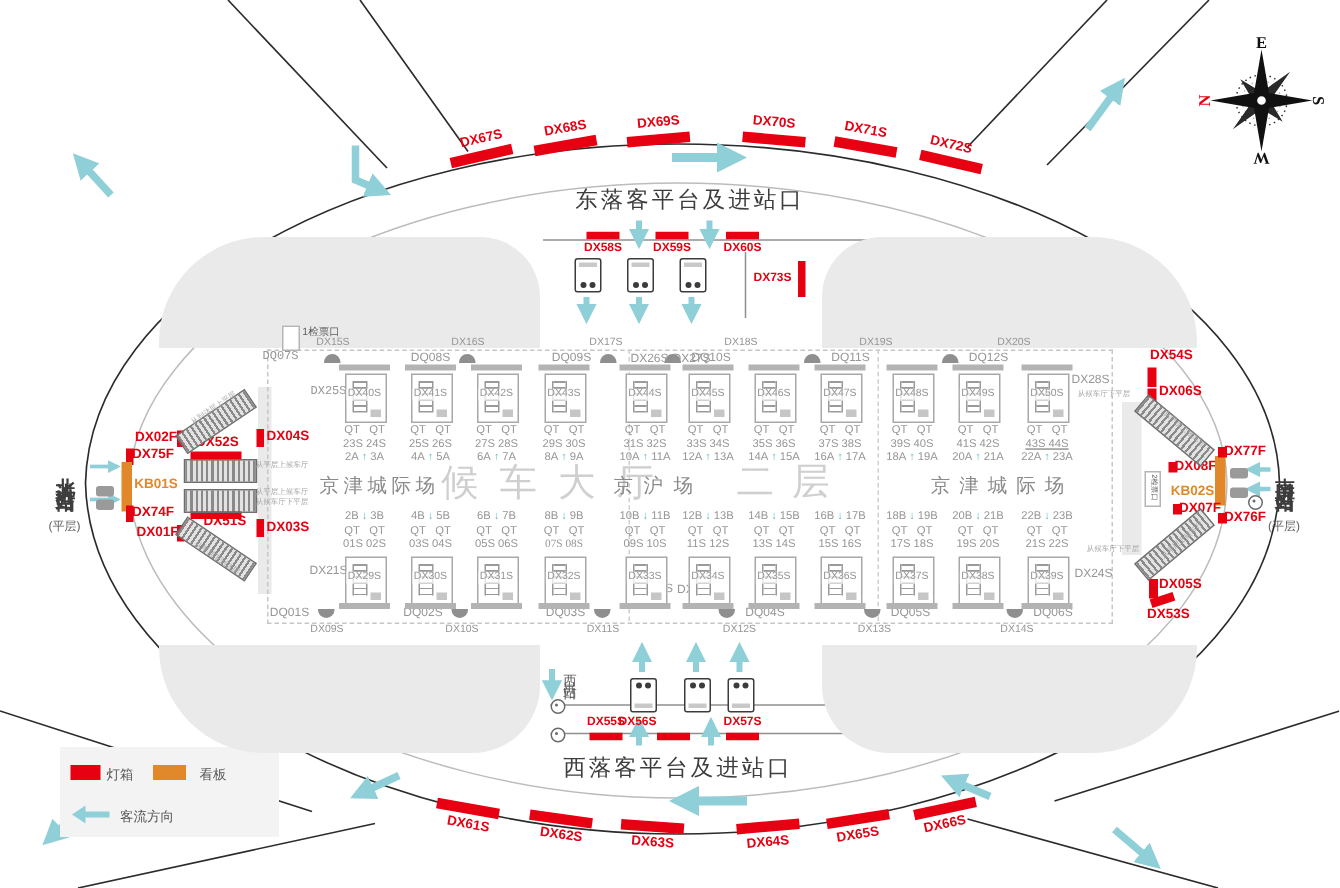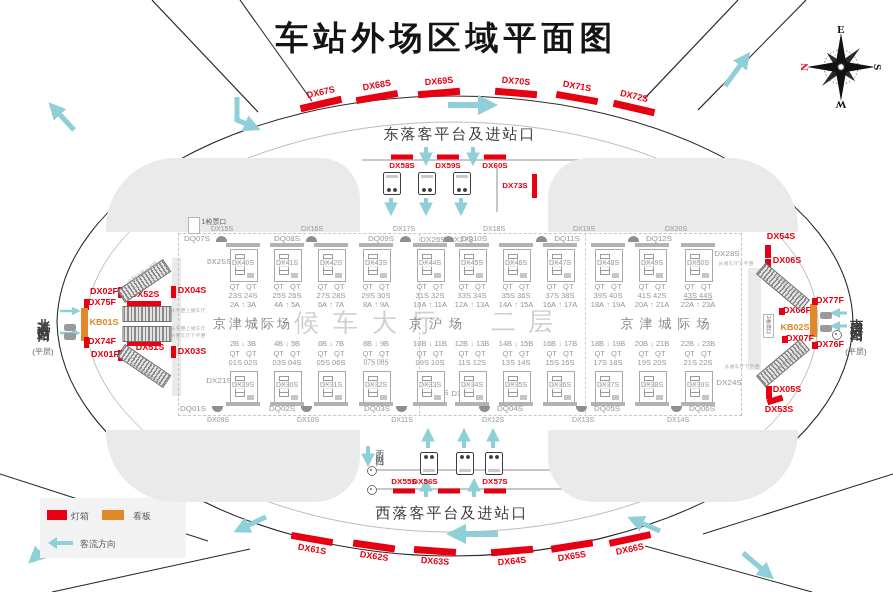--- a/index.html
+++ b/index.html
@@ -111,21 +111,20 @@
   </svg>
 
   <svg width="95" height="95" viewBox="795 20 95 95" style="left:795px;top:20px">
     <circle cx="841" cy="67" r="17" fill="none" stroke="#333" stroke-width="1" stroke-dasharray="1 2.4"></circle>
     <circle cx="841" cy="67" r="13" fill="none" stroke="#777" stroke-width="0.6" stroke-dasharray="1 2.6"></circle>
     <path d="M 841,40 L 845,63 L 861,67 L 845,71 L 841,94 L 837,71 L 821,67 L 837,63 Z" fill="#2a2a2a" transform="rotate(45 841 67)"></path>
     <path d="M 841,33 L 846,62 L 875,67 L 846,72 L 841,101 L 836,72 L 807,67 L 836,62 Z" fill="#111"></path>
     <circle cx="841" cy="67" r="3.4" fill="#fff" stroke="#111" stroke-width="1"></circle>
   </svg>
 
-  <div id="title">车站外场区域平面图</div>
 
   <div id="legend">
     <div class="lsw bar" style="left:7px;top:12px"></div>
     <span style="left:31px;top:12px">灯箱</span>
     <div class="lsw orabar" style="left:62px;top:12px;width:22px"></div>
     <span style="left:93px;top:12px">看板</span>
     <div class="leg-head"></div>
     <div class="leg-stem"></div>
     <span style="left:40px;top:40px">客流方向</span>
   </div>
@@ -268,21 +267,21 @@
     <div class="car" style="left: 64px; top: 324px; width: 12px; height: 7px;"></div>
     <div class="car" style="left: 64px; top: 333px; width: 12px; height: 7px;"></div>
     <div class="car" style="left: 820px; top: 312px; width: 12px; height: 7px;"></div>
     <div class="car" style="left: 820px; top: 325px; width: 12px; height: 7px;"></div>
     <div class="lbl f7 g" style="left: 222px; top: 229px; transform: translate(-50%, -50%);">DX15S</div>
     <div class="lbl f7 g" style="left: 312px; top: 229px; transform: translate(-50%, -50%);">DX16S</div>
     <div class="lbl f7 g" style="left: 404px; top: 229px; transform: translate(-50%, -50%);">DX17S</div>
     <div class="lbl f7 g" style="left: 494px; top: 229px; transform: translate(-50%, -50%);">DX18S</div>
     <div class="lbl f7 g" style="left: 584px; top: 229px; transform: translate(-50%, -50%);">DX19S</div>
     <div class="lbl f7 g" style="left: 676px; top: 229px; transform: translate(-50%, -50%);">DX20S</div>
-    <div class="lbl f8 g" style="left: 197px; top: 239px; transform: translate(-50%, -50%);">DQ07S</div>
+    <div class="lbl f8 g" style="left: 187px; top: 239px; transform: translate(-50%, -50%); font-family: Liberation Mono, monospace;">DQ07S</div>
     <div class="dome up" style="left: 216px; top: 236px; width: 11px; height: 6px;"></div>
     <div class="lbl f8 g" style="left: 287px; top: 239px; transform: translate(-50%, -50%);">DQ08S</div>
     <div class="dome up" style="left: 306px; top: 236px; width: 11px; height: 6px;"></div>
     <div class="lbl f8 g" style="left: 381px; top: 239px; transform: translate(-50%, -50%);">DQ09S</div>
     <div class="dome up" style="left: 400px; top: 236px; width: 11px; height: 6px;"></div>
     <div class="lbl f8 g" style="left: 474px; top: 239px; transform: translate(-50%, -50%);">DQ10S</div>
     <div class="dome up" style="left: 443px; top: 236px; width: 11px; height: 6px;"></div>
     <div class="lbl f8 g" style="left: 567px; top: 239px; transform: translate(-50%, -50%);">DQ11S</div>
     <div class="dome up" style="left: 536px; top: 236px; width: 11px; height: 6px;"></div>
     <div class="lbl f8 g" style="left: 659px; top: 239px; transform: translate(-50%, -50%);">DQ12S</div>

